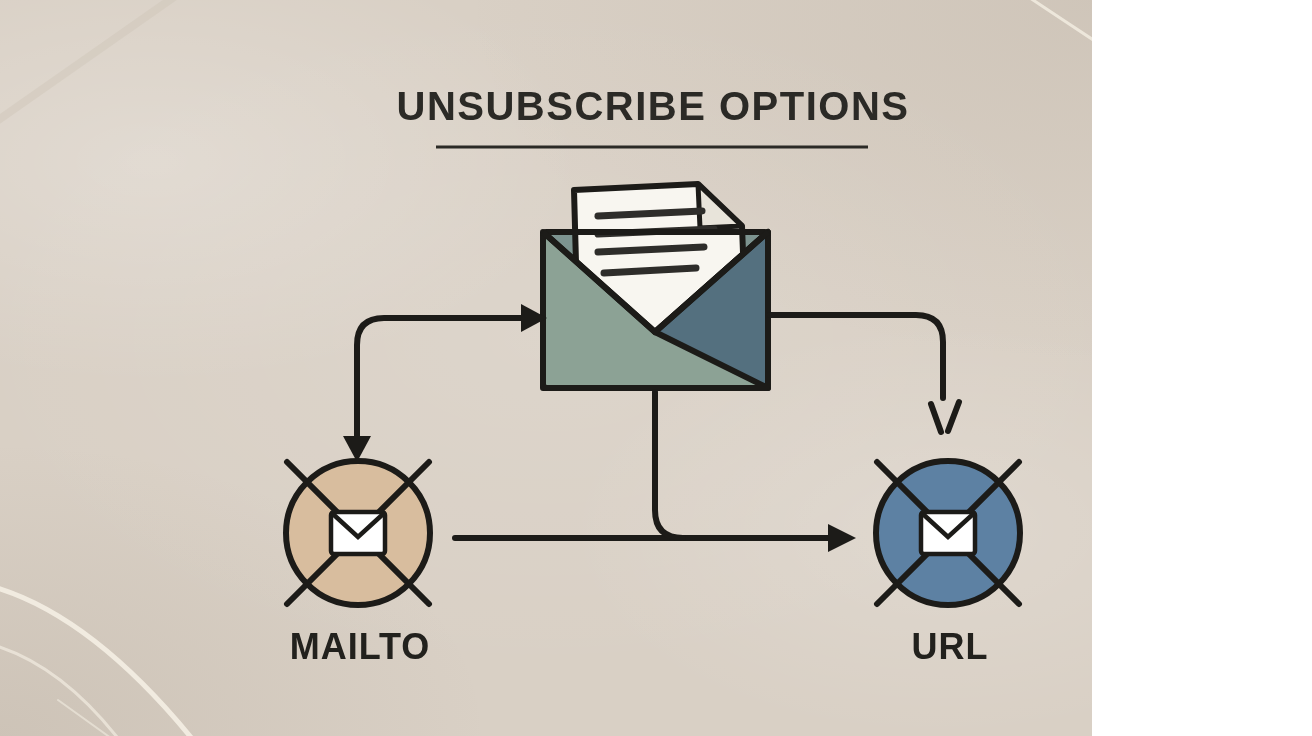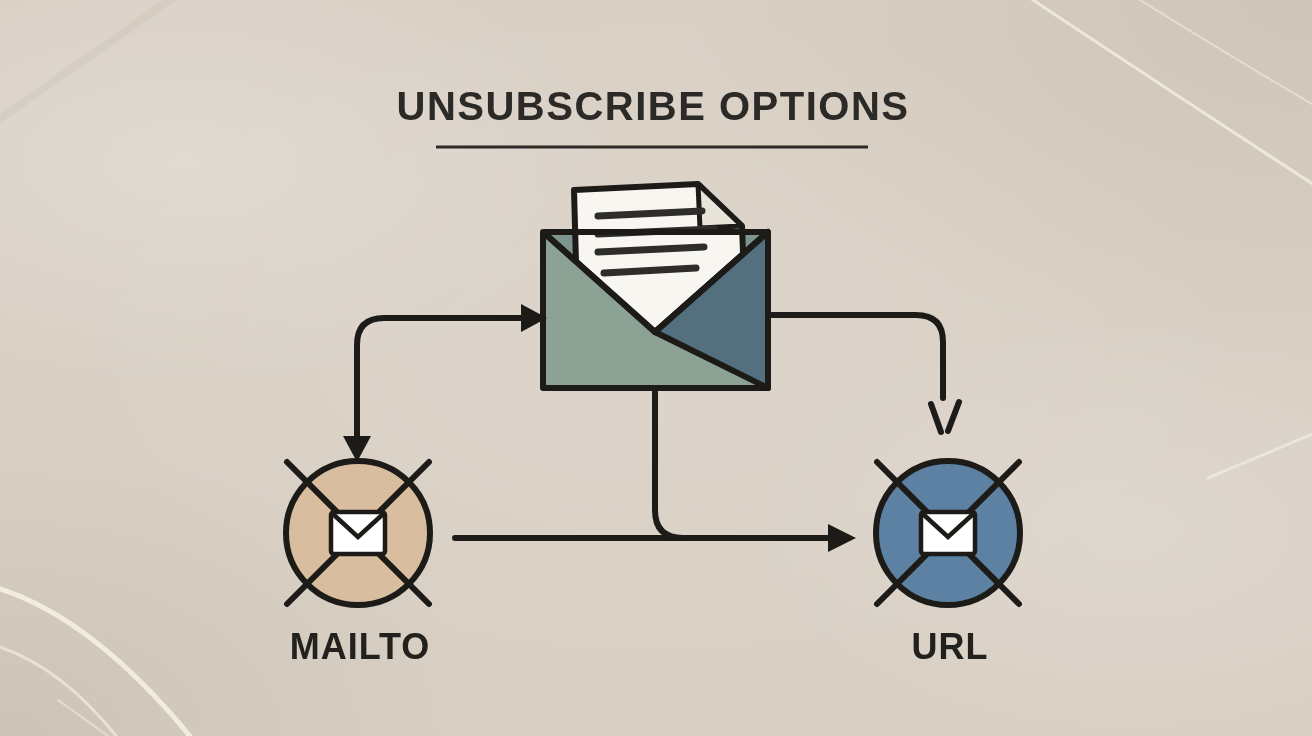--- a/index.html
+++ b/index.html
@@ -1,19 +1,19 @@
 <!DOCTYPE html>
 <html><head>
 <meta charset="utf-8">
 <style>
   html, body { margin: 0; padding: 0; }
   body { font-family: "Liberation Sans", sans-serif; }
   #canvas {
     position: relative;
-    width: 1312px;
+    width: 1092px;
     height: 736px;
     overflow: hidden;
     background-color: #d9d0c5;
   }
   
   #canvas::before {
     content: "";
     position: absolute; inset: 0;
     background:
       radial-gradient(620px 320px at 14% 22%, rgba(255,255,255,0.22), transparent 70%),

